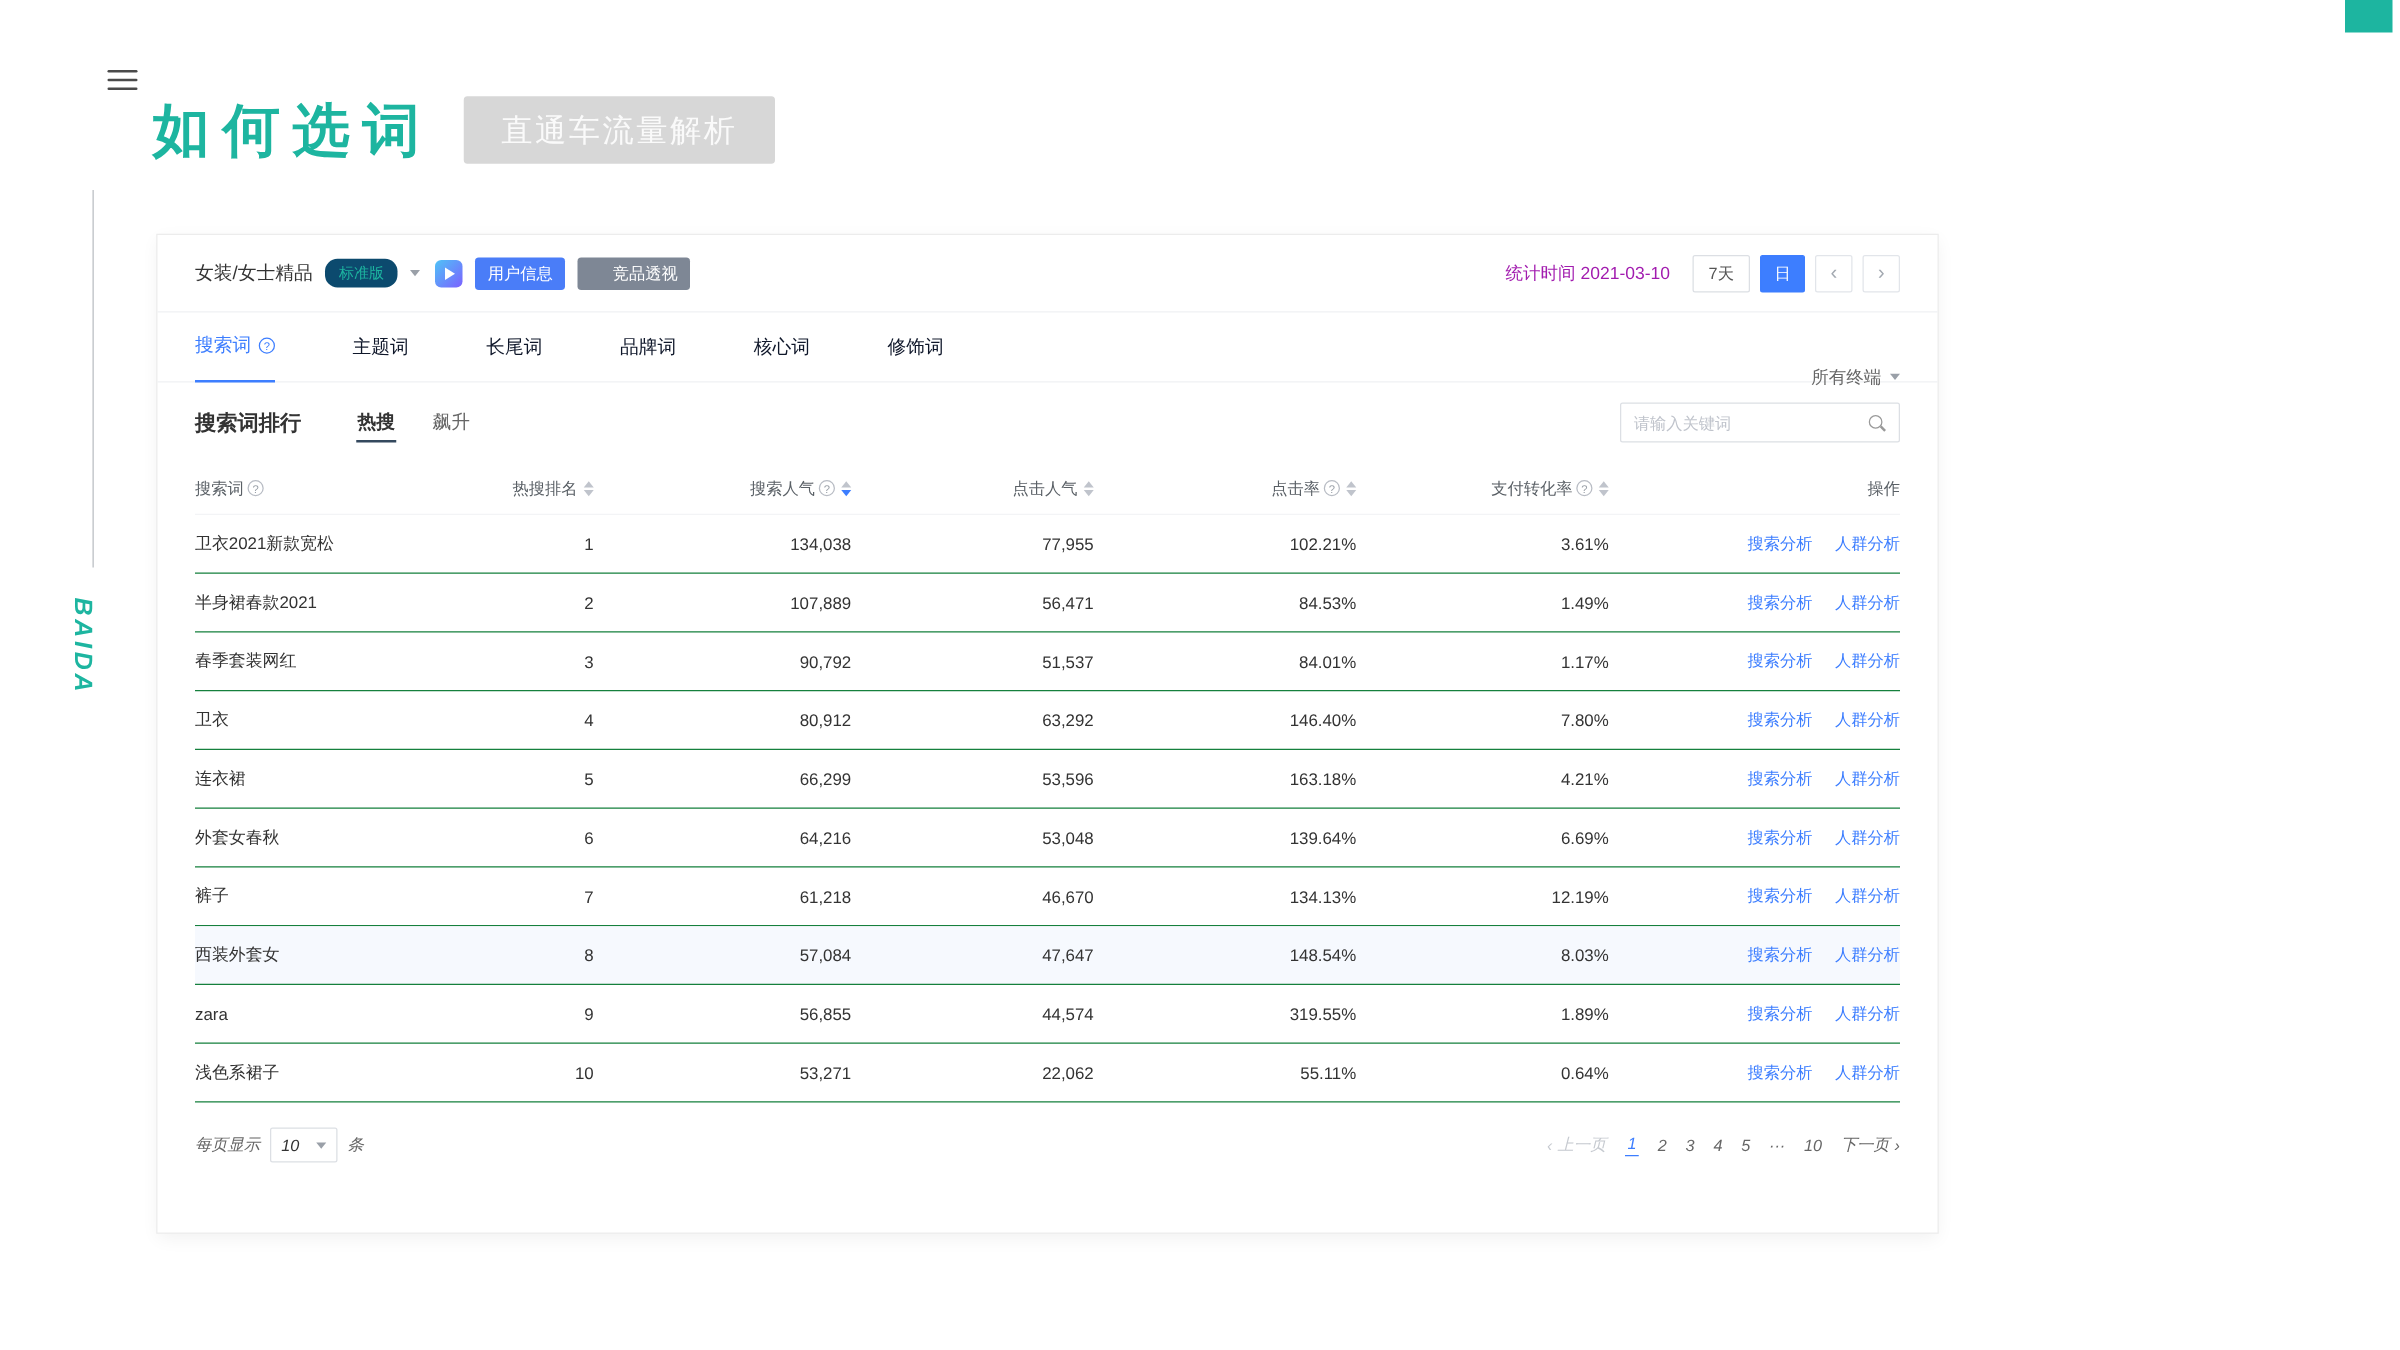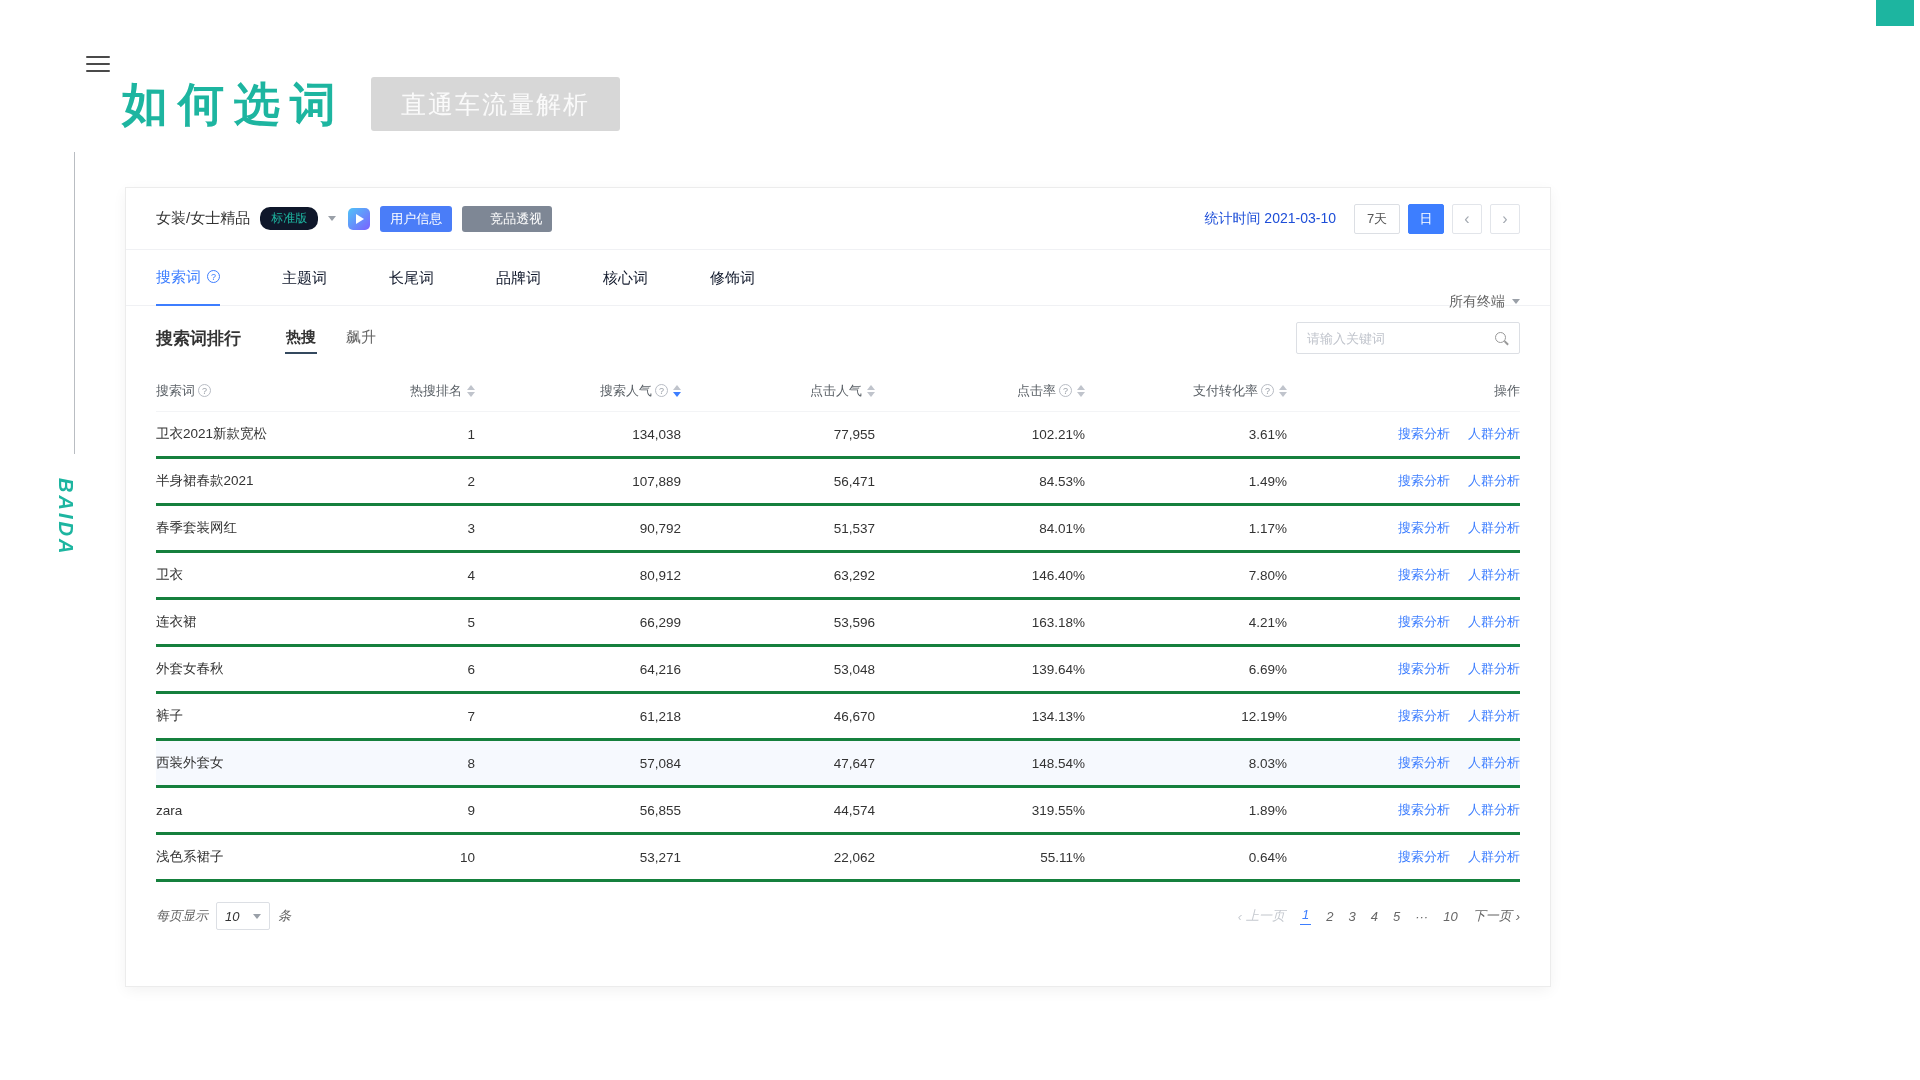--- a/index.html
+++ b/index.html
@@ -22,31 +22,31 @@
 
   
   .panel { position:absolute; left:126px; top:188px; width:1424px; height:798px; background:#fff;
            box-shadow:0 0 0 1px #ececec, 0 4px 14px rgba(0,0,0,.06); }
 
   .panel-header { height:62px; display:flex; align-items:center; justify-content:space-between;
                   padding:0 30px; border-bottom:1px solid #f0f1f4; }
   .ph-left { display:flex; align-items:center; gap:10px; }
   .category { font-size:15px; color:#333; cursor:pointer; }
   .badge { font-size:13px; padding:4px 10px; border-radius:3px; white-space:nowrap; }
-  .badge-std { font-size:12px; color:#1db5a0; background:#0f172a; padding:3px 11px; border-radius:10px; }
+  .badge-std { font-size:12px; color:#1db5a0; background:#0c4a6e; padding:3px 11px; border-radius:10px; }
   .badge-user { background:#4a7df8; color:#fff; cursor:pointer; }
   .badge-comp { background:#7e8795; color:#fff; cursor:pointer;padding-left:28px; }
   .caret-down { width:0; height:0; border-left:4px solid transparent; border-right:4px solid transparent;
                 border-top:5px solid #9aa0a8; display:inline-block; cursor:pointer; }
   .app-icon { width:22px; height:22px; border-radius:5px; background:linear-gradient(135deg,#4fc3f7,#7b61ff);
               position:relative; margin-left:2px; }
   .app-icon::after { content:""; position:absolute; left:8px; top:6px; border-left:8px solid #fff;
                      border-top:5px solid transparent; border-bottom:5px solid transparent; }
   .ph-right { display:flex; align-items:center; gap:8px; }
-  .stat-time { color:#1d4ed8; font-size:14px; margin-right:10px; }
+  .stat-time { color:#a21caf; font-size:14px; margin-right:10px; }
   .btn { font-family:inherit; cursor:pointer; border-radius:2px; font-size:13px; }
   .btn-7d { min-width:46px; height:30px; border:1px solid #dcdfe4; background:#fff; color:#555; }
   .btn-day { min-width:36px; height:30px; background:#3d7eff; border:1px solid #3d7eff; color:#fff; }
   .btn-nav { width:30px; height:30px; border:1px solid #e2e5ea; background:#fff; color:#a3a9b1; font-size:16px; line-height:1; }
 
   .word-tabs { height:56px; display:flex; align-items:center; padding:0 30px; border-bottom:1px solid #f0f1f4; }
   .wtab { font-size:15px; color:#0f172a; margin-right:62px; height:56px; line-height:54px; cursor:pointer; display:flex; align-items:center; gap:3px; }
   .wtab.active { color:#3d7eff; border-bottom:2px solid #3d7eff; }
   .terminal { margin-left:auto; display:flex; align-items:center; gap:7px; color:#666; font-size:14px; cursor:pointer;margin-top:48px; }
 
@@ -63,21 +63,21 @@
                display:flex; align-items:center; padding:0 10px; }
   .searchbox input { border:none; outline:none; flex:1; font-size:13px; color:#333; font-family:inherit; background:transparent; }
   .searchbox input::placeholder { color:#c0c4cc; }
   .mag { position:relative; width:15px; height:15px; cursor:pointer; flex:none; }
   .mag::before { content:""; position:absolute; width:9px; height:9px; border:1.5px solid #999; border-radius:50%; top:1px; left:1px; }
   .mag::after { content:""; position:absolute; width:5px; height:1.5px; background:#999; transform:rotate(45deg); bottom:2px; right:0; }
 
   .table { margin:0 30px; }
   .t-head, .t-row { display:flex; align-items:center; }
   .t-head { height:42px; font-size:13px; color:#5a6066; border-bottom:1px solid #f3f4f6; }
-  .t-row { height:47px; font-size:13.5px; color:#333; border-bottom:3px solid #15803d; }
+  .t-row { height:47px; font-size:13.5px; color:#333; border-bottom:1px solid #15803d; }
   .t-row.hl { background:#f6f9fe; }
   .cell { display:flex; align-items:center; }
   .c-keyword { width:230px; justify-content:flex-start; }
   .c-rank { width:89px; justify-content:flex-end; }
   .c-search { width:206px; justify-content:flex-end; }
   .c-click { width:194px; justify-content:flex-end; }
   .c-ctr { width:210px; justify-content:flex-end; }
   .c-cvr { width:202px; justify-content:flex-end; }
   .c-actions { flex:1; justify-content:flex-end; gap:18px; }
   .link { color:#3d7eff; font-size:13px; cursor:pointer; text-decoration:none; white-space:nowrap; }

